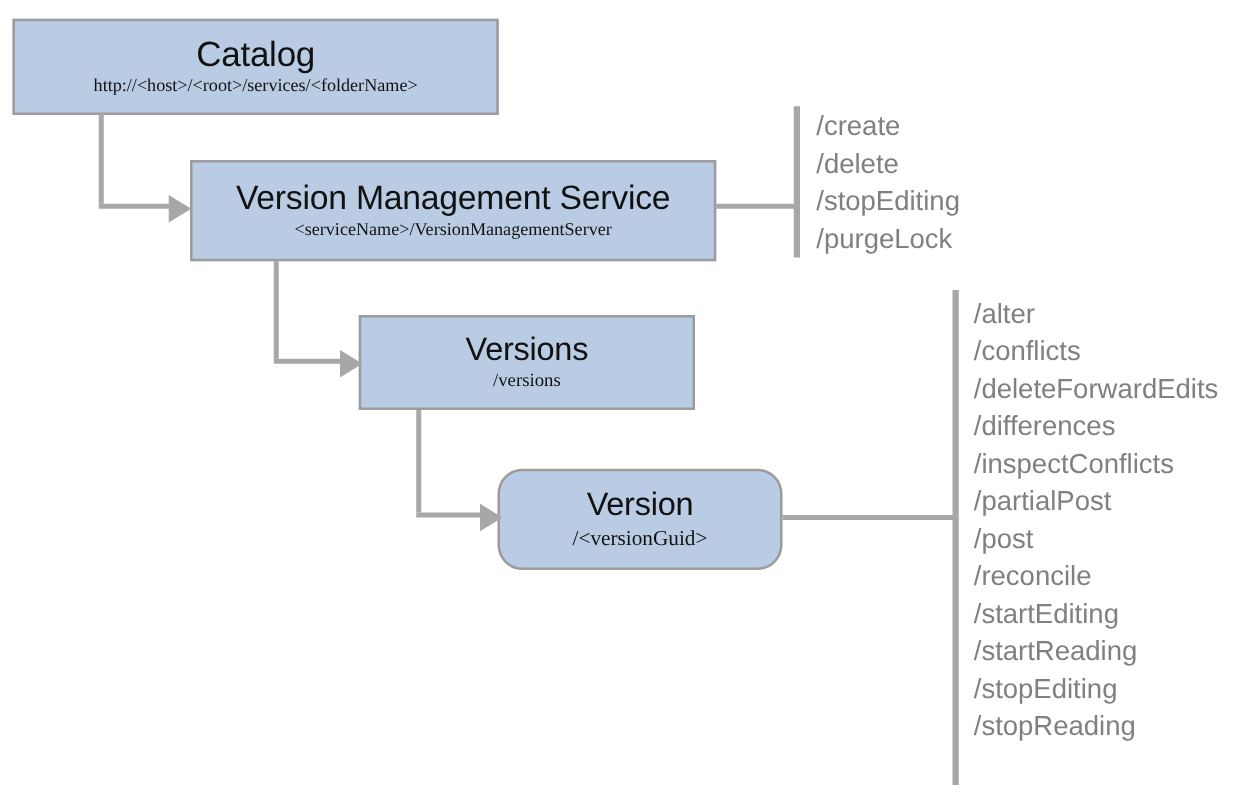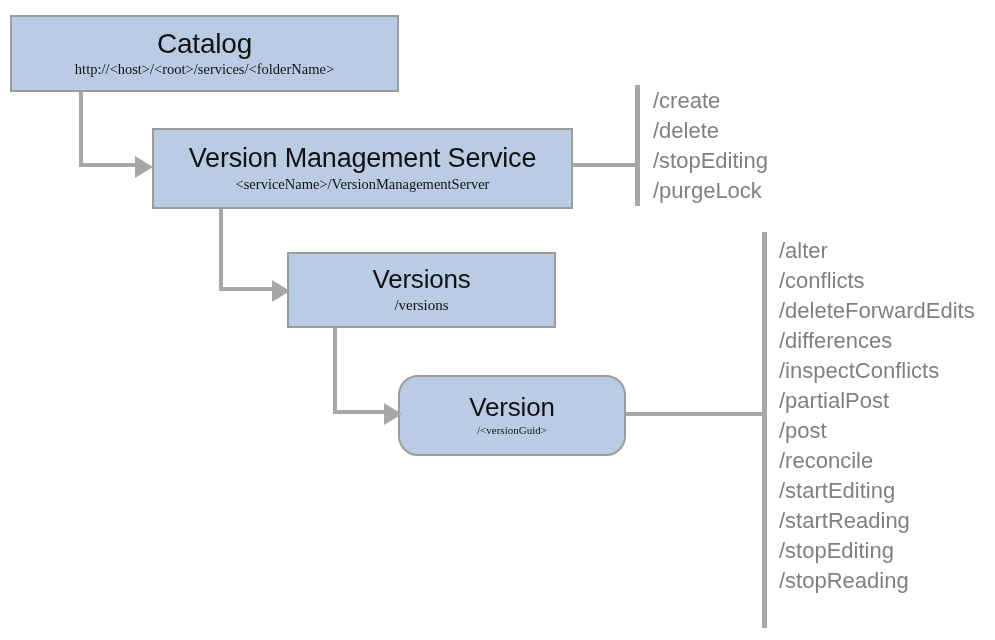--- a/index.html
+++ b/index.html
@@ -50,21 +50,21 @@
   #node-catalog      { left: 10px;  top: 15px;  width: 389px; height: 77px; }
   #node-vms          { left: 152px; top: 128px; width: 421px; height: 81px; }
   #node-versions     { left: 287px; top: 252px; width: 269px; height: 76px; }
   #node-version      { left: 398px; top: 375px; width: 228px; height: 81px; border-radius: 20px; }
 
   #node-catalog .node-title  { font-size: 28px; }
   #node-catalog .node-sub    { font-size: 14.5px; margin-top: 2px; }
   #node-versions .node-title { font-size: 26px; }
   #node-versions .node-sub   { font-size: 15px; margin-top: 3px; }
   #node-version  .node-title { font-size: 26px; }
-  #node-version  .node-sub   { font-size: 11px; margin-top: 3px; }
+  #node-version  .node-sub   { font-size: 17px; margin-top: 3px; }
 
   
   .conn-v, .conn-h {
     position: absolute;
     background: #a7a7a7;
   }
   .conn-v { width: 4px; }
   .conn-h { height: 4px; }
 
   .arrowhead {

